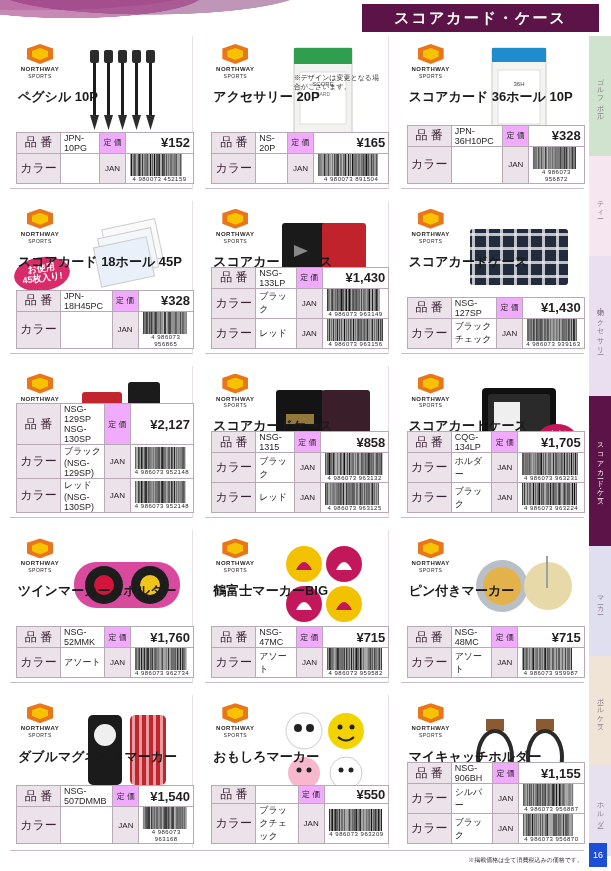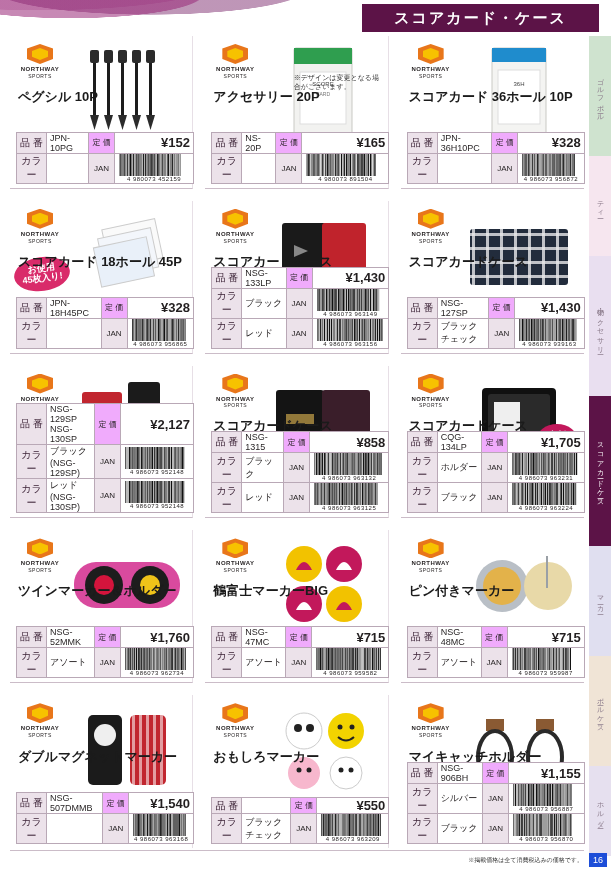--- a/index.html
+++ b/index.html
@@ -97,21 +97,21 @@
   table.spec-table {
     border-collapse:collapse; width:100%;
     font-size:8px;
   }
   table.spec-table td {
     border:1px solid #b9a8b6;
     height:16px;
     padding:0 3px;
     vertical-align:middle;
   }
-  td.lbl { background:#ece2ea; width:30px; text-align:center; color:#3b2236; font-size:10px;}
+  td.lbl { background:#ece2ea; width:44px; text-align:center; color:#3b2236; font-size:12px;}
   td.val { background:#ffffff; text-align:left; font-size:9px; }
   td.price-lbl { background:#f0abfc; width:26px; text-align:center; font-size:8px;}
   td.price { background:#ffffff; text-align:right; font-size:13px; font-weight:bold; padding-right:4px;}
   td.jan { background:#ece2ea; width:22px; text-align:center; font-size:8px;}
   td.barcode { background:#ffffff; padding:0; }
 
   .bc { height:22px; width:100%; display:block; }
   .bc-num { font-size:6px; text-align:center; letter-spacing:.5px; line-height:7px;}
 
   .note {
@@ -129,21 +129,21 @@
     position:absolute; right:6px; top:58px;
     width:42px;height:34px;border-radius:50%;
     background:#c2185b;color:#fff;font-size:9px;font-weight:bold;
     display:flex;align-items:center;justify-content:center;text-align:center;line-height:1.05;
   }
   .footer-note {
     position:absolute; right:28px; bottom:6px; font-size:6px; color:#333;
   }
   .page-num {
     position:absolute; right:4px; bottom:4px;
-    width:18px;height:14px; background:#1d4ed8; color:#fff;
+    width:18px;height:24px; background:#1d4ed8; color:#fff;
     font-size:9px; display:flex;align-items:center;justify-content:center;
   }
   .bottom-rule {
     position:absolute; left:10px; bottom:20px; width:574px; height:1px; background:#cbbcc8;
   }
 </style>
 </head>
 <body>
 
 <div class="page-header">

